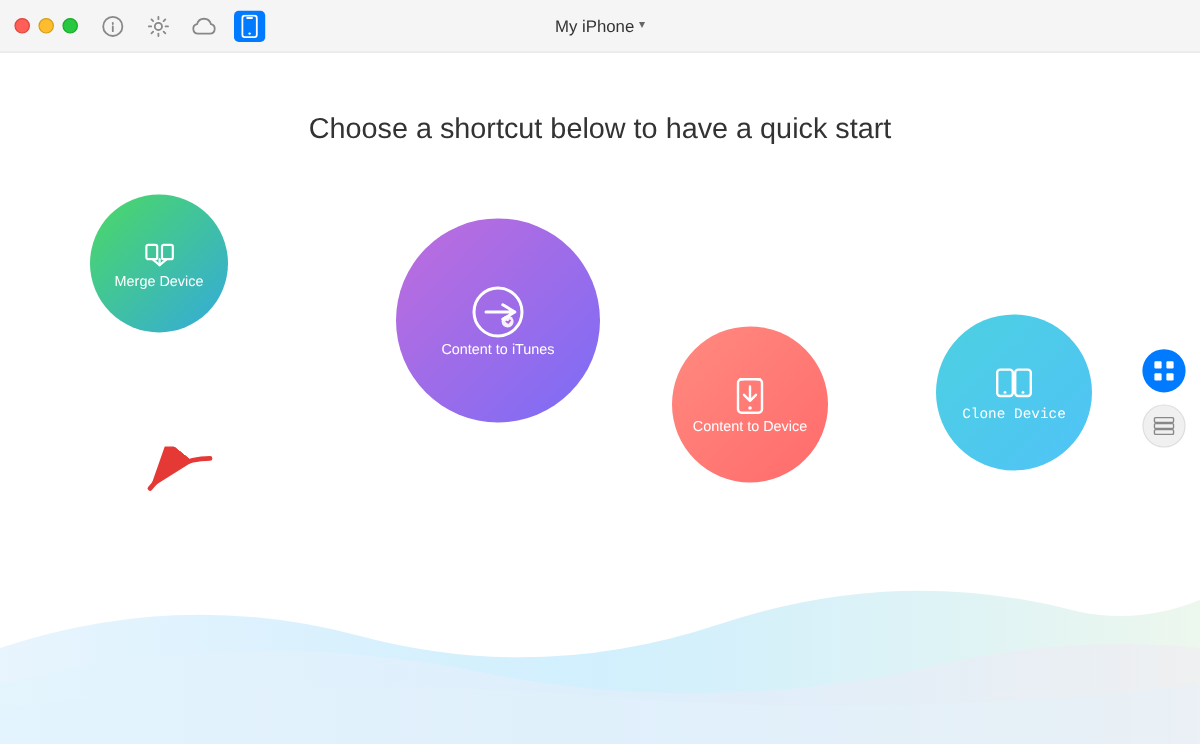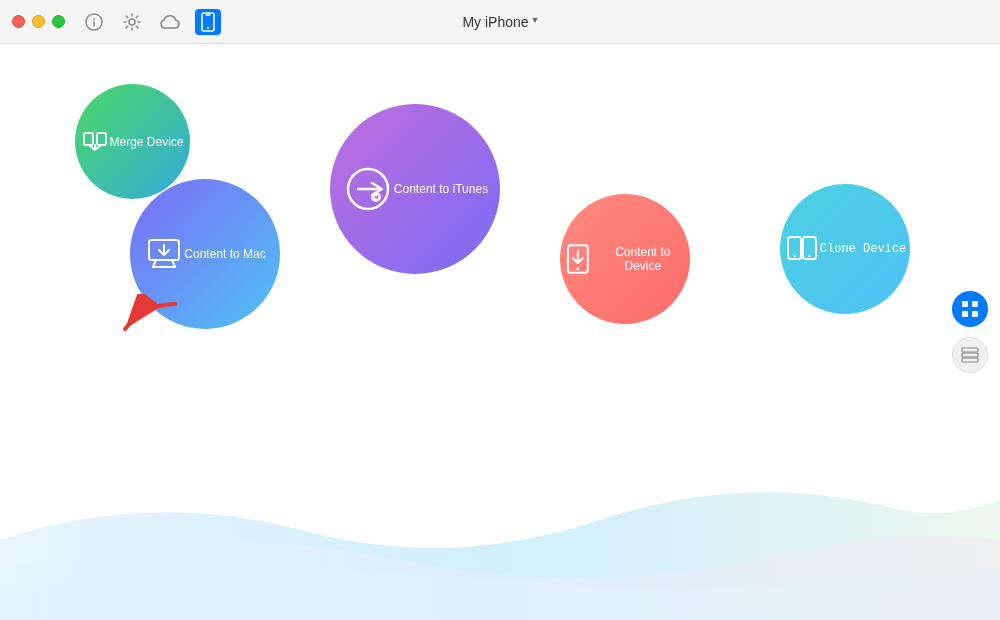--- a/index.html
+++ b/index.html
@@ -115,21 +115,21 @@
       z-index: 1;
       width: 100%;
       height: 350px;
       margin-top: 20px;
     }
 
     .shortcut-circle {
       position: absolute;
       border-radius: 50%;
       display: flex;
-      flex-direction: row;
+      flex-direction: column;
       align-items: center;
       justify-content: center;
       cursor: pointer;
       transition: transform 0.2s;
     }
 
     .shortcut-circle .label {
       font-size: 12px;
       color: #fff;
       text-align: center;
@@ -275,41 +275,34 @@
   </div>
 
   <div class="titlebar-center">
     <span>My iPhone</span>
     <span class="chevron-down">▾</span>
   </div>
 </div>
 
 <div class="main-content">
 
+  <h2 class="page-title">Choose a shortcut below to have a quick start</h2>
 
   <div class="shortcuts-container">
 
     <div class="shortcut-circle circle-merge">
       <svg class="icon-svg-sm" viewBox="0 0 28 28" fill="none">
         <rect x="3" y="5" width="9" height="12" rx="1.5" stroke="white" stroke-width="1.8"></rect>
         <rect x="16" y="5" width="9" height="12" rx="1.5" stroke="white" stroke-width="1.8"></rect>
         <path d="M8 17l6 5M20 17l-6 5" stroke="white" stroke-width="1.8" stroke-linecap="round"></path>
         <path d="M14 22v-5" stroke="white" stroke-width="1.8" stroke-linecap="round"></path>
       </svg>
       <span class="label">Merge Device</span>
     </div>
 
-    <div class="shortcut-circle circle-content-mac">
-      <svg width="40" height="36" viewBox="0 0 40 36" fill="none">
-        <rect x="5" y="4" width="30" height="20" rx="2.5" stroke="white" stroke-width="2"></rect>
-        <path d="M12 24l-3 7h22l-3-7" stroke="white" stroke-width="2" stroke-linecap="round" stroke-linejoin="round"></path>
-        <path d="M20 9v10M15 14l5 5 5-5" stroke="white" stroke-width="2" stroke-linecap="round" stroke-linejoin="round"></path>
-      </svg>
-      <span class="label">Content to Mac</span>
-    </div>
 
     <div class="shortcut-circle circle-content-itunes">
       <svg width="52" height="48" viewBox="0 0 52 48" fill="none">
         <circle cx="26" cy="24" r="20" stroke="white" stroke-width="2.5"></circle>
         <path d="M16 24h20M30 18l10 6-10 6" stroke="white" stroke-width="2.5" stroke-linecap="round" stroke-linejoin="round"></path>
         <circle cx="34" cy="32" r="5" fill="white" opacity="0.9"></circle>
         <path d="M33 32l1.5 1 1.5-2" stroke="#b060d0" stroke-width="1.5" stroke-linecap="round"></path>
       </svg>
       <span class="label">Content to iTunes</span>
     </div>

